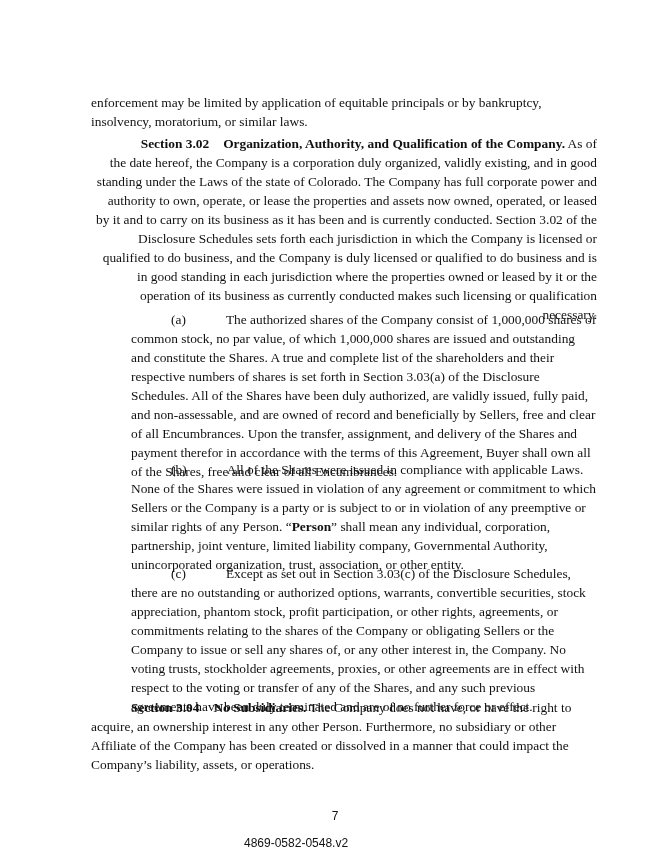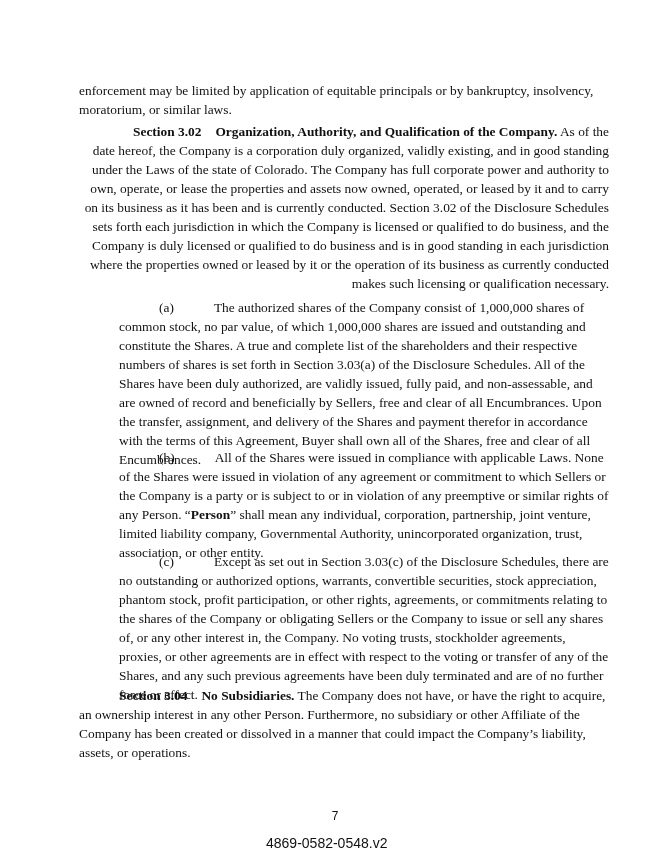--- a/index.html
+++ b/index.html
@@ -2,30 +2,30 @@
 <html><head>
 <meta charset="utf-8">
 <style>
   html, body { margin: 0; padding: 0; background: #ffffff; }
   body { width: 670px; height: 867px; position: relative; overflow: hidden; }
   .page {
     position: absolute; left: 0; top: 0; width: 670px; height: 867px; background: #fff;
     font-family: "Liberation Serif", serif; color: #111; font-size: 13.4px; line-height: 19px;
   }
   .text-block { position: absolute; left: 79px; width: 530px; }
-  .para { margin: 0; }
+  .para { margin: 12px; }
   .ind1 { text-indent: 40px; }
   .sub { position: absolute; left: 119px; width: 490px; }
   .sub .para { text-indent: 40px; }
   .tab { display: inline-block; width: 40px; }
   b { font-weight: bold; }
   .gap { display: inline-block; width: 14px; }
   .page-num { position: absolute; top: 807px; left: 0; width: 670px; text-align: center;
     font-family: "Liberation Sans", sans-serif; font-size: 12px; }
-  .doc-id { position: absolute; top: 834px; left: 266px; font-family: "Liberation Sans", sans-serif; font-size: 14px; }
+  .doc-id { position: absolute; top: 834px; left: 244px; font-family: "Liberation Sans", sans-serif; font-size: 12px; }
 </style>
 </head>
 <body>
 
 <div class="page">
 
   <div class="text-block" style="top:81px;">
     <p class="para">enforcement may be limited by application of equitable principals or by bankruptcy, insolvency, moratorium, or similar laws.</p>
   </div>
 

